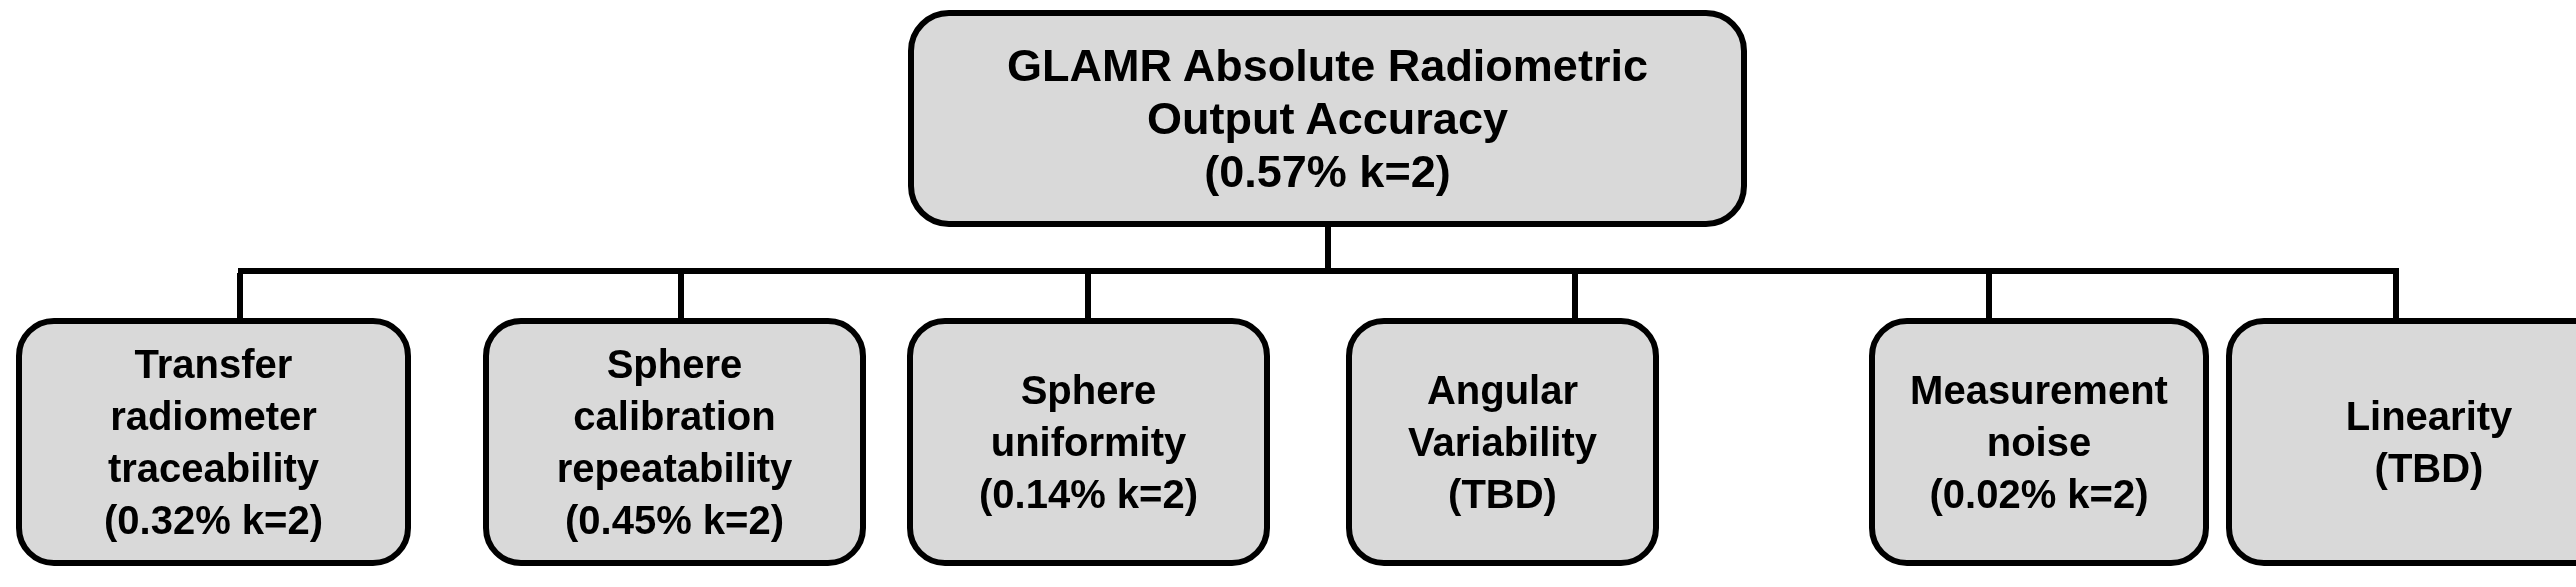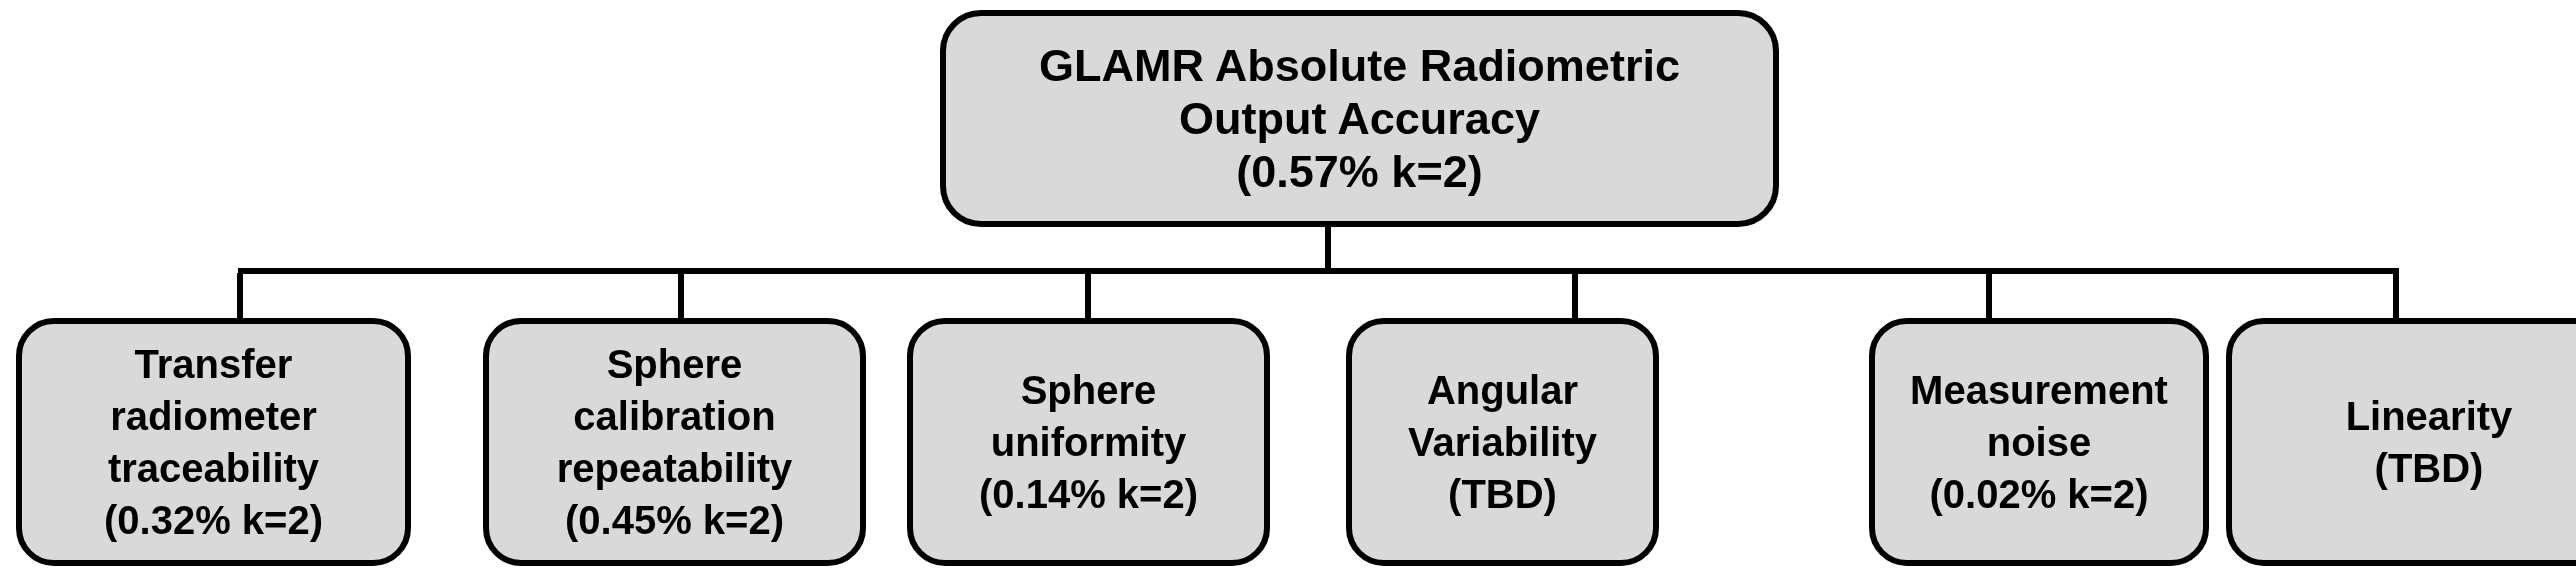--- a/index.html
+++ b/index.html
@@ -28,21 +28,20 @@
     text-align:center;
   }
   .node-text{
     white-space:pre-line;
     font-weight:700;
     color:var(--text);
   }
   .root{
     left:908px;top:9.8px;width:839px;height:217px;
     border-radius:41px;
-    margin-left:32px;
   }
   .root .node-text{font-size:45px;line-height:53px;}
   .child{
     top:318px;height:248px;
     border-radius:38px;
   }
   .child .node-text{font-size:40px;line-height:52px;}
   .c1{left:16px;width:395px;}
   .c2{left:483px;width:383px;}
   .c3{left:907px;width:363px;}

